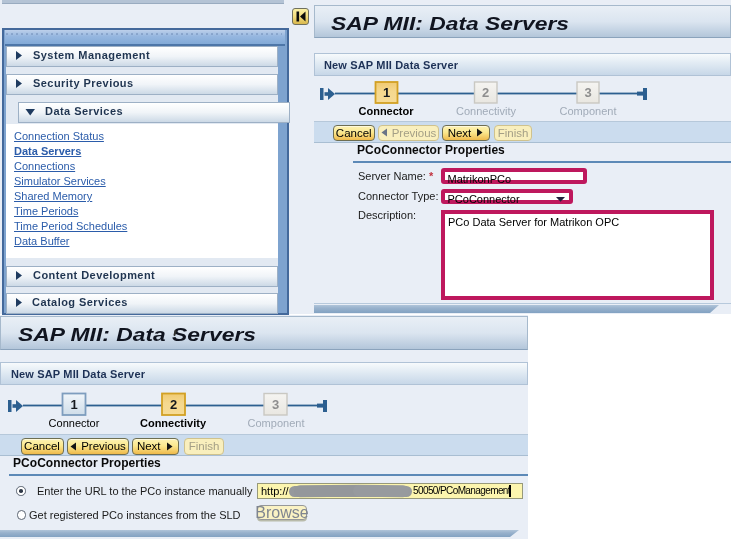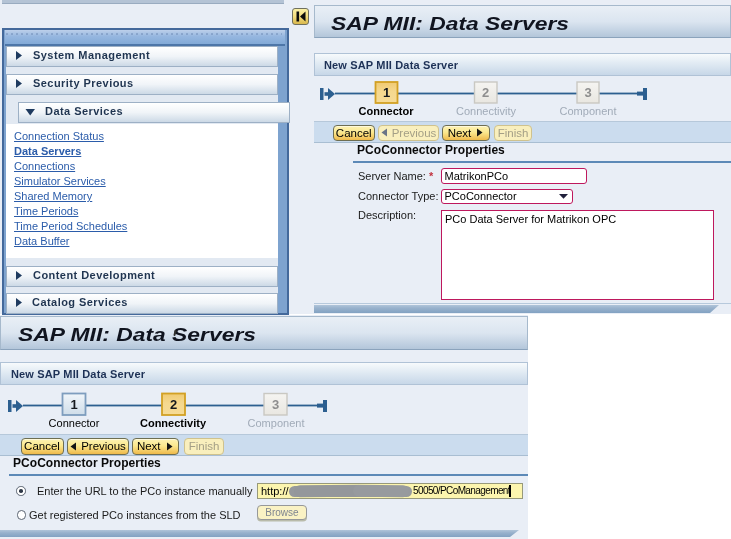--- a/index.html
+++ b/index.html
@@ -9,21 +9,21 @@
   .titletext{font-size:18px;font-weight:bold;font-style:italic;color:#10141f;white-space:nowrap;transform-origin:0 0;}
   .newbar{background:linear-gradient(#f7fafc 0%,#e3ecf4 40%,#c7d7e8 100%);border:1px solid #b0c2d6;box-sizing:border-box;}
   .newtext{font-size:11px;font-weight:bold;color:#1d3156;white-space:nowrap;letter-spacing:0.15px;}
   .strip{background:#cbdcee;border-top:1px solid #b6c8da;border-bottom:1px solid #a9bed2;box-sizing:border-box;}
   .btn{box-sizing:border-box;border-radius:4px;font-size:11.5px;display:flex;align-items:center;justify-content:center;white-space:nowrap;}
   .btn-on{background:linear-gradient(#fdf2b3 0%,#fbe88f 45%,#efba4b 100%);border:1px solid #6e6e52;color:#000;box-shadow:inset 0 1px 0 #fff9d9;}
   .btn-off{background:#f9efbd;border:1px solid #cfc28e;color:#a49f86;}
   .hdr{font-size:12px;font-weight:bold;color:#0a0a0a;white-space:nowrap;letter-spacing:0.05px;}
   .hline{background:#5c89b7;}
   .flabel{font-size:11px;color:#1b1b1b;white-space:nowrap;}
-  .field{background:#fff;border:1px solid #be185d;border-radius:3px;box-sizing:border-box;font-size:11px;color:#000;}
+  .field{background:#fff;border:4px solid #be185d;border-radius:3px;box-sizing:border-box;font-size:11px;color:#000;}
   .steplabel{font-size:11px;white-space:nowrap;text-align:center;}
   .menu-bar{background:linear-gradient(#ffffff 0%,#f0f4f8 50%,#ccd9e6 100%);border:1px solid #9db0c5;box-sizing:border-box;display:flex;align-items:center;}
   .menu-text{font-size:11px;font-weight:bold;color:#1f3450;white-space:nowrap;position:relative;top:-1.5px;letter-spacing:0.45px;}
   .navlink{font-size:11px;color:#2b5caa;text-decoration:underline;white-space:nowrap;}
 </style>
 </head>
 <body>
 
 <div class="abs" style="left:0;top:0;width:731px;height:314px;background:#e9eef6;"></div>
 
@@ -208,18 +208,18 @@
   <div class="flabel abs" style="left:17px;top:170px;padding-left:20px;">Enter the URL to the PCo instance manually</div>
   <div class="abs" style="left:257px;top:168px;width:266px;height:16px;background:#fcf5ae;border:1px solid #97997b;box-sizing:border-box;font-size:11px;color:#000;line-height:14px;">
     <span style="margin-left:3px;">http://</span>
     <div class="abs" style="left:31px;top:1.5px;width:123px;height:11px;background:#96999d;border-radius:6px;"></div><div class="abs" style="left:36px;top:1px;width:70px;height:12px;background:#94979b;border-radius:6px;transform:rotate(-0.6deg);"></div><div class="abs" style="left:95px;top:1.2px;width:56px;height:11.6px;background:#979a9e;border-radius:6px;transform:rotate(0.7deg);"></div>
     <span class="abs" style="left:155px;top:0;font-size:10px;letter-spacing:-0.6px;">50050/PCoManagement</span>
     <div class="abs" style="left:251px;top:1px;width:2px;height:12px;background:#000;"></div>
   </div>
 
   <div class="abs" style="left:16.5px;top:195px;width:9.5px;height:9.5px;border:1px solid #5b6472;border-radius:50%;background:#fff;box-sizing:border-box;"></div>
   <div class="flabel abs" style="left:29px;top:193.5px;">Get registered PCo instances from the SLD</div>
-  <div class="btn abs" style="left:257px;top:190px;width:50px;height:15px;background:#faf2c4;border:1px solid #96989a;color:#7f8590;box-shadow:0 1.5px 0 #b9bbaa;font-size:10px;">Browse</div>
+  <div class="btn abs" style="left:257px;top:190px;width:50px;height:15px;background:#faf2c4;border:1px solid #96989a;color:#7f8590;box-shadow:0 1.5px 0 #b9bbaa;font-size:16px;">Browse</div>
 
   <svg class="abs" style="left:0;top:214.5px;" width="520" height="7">
     <polygon points="0,0 519,0 510,7 0,7" fill="url(#fbar)"></polygon>
   </svg>
 </div>
 
 </body></html>

